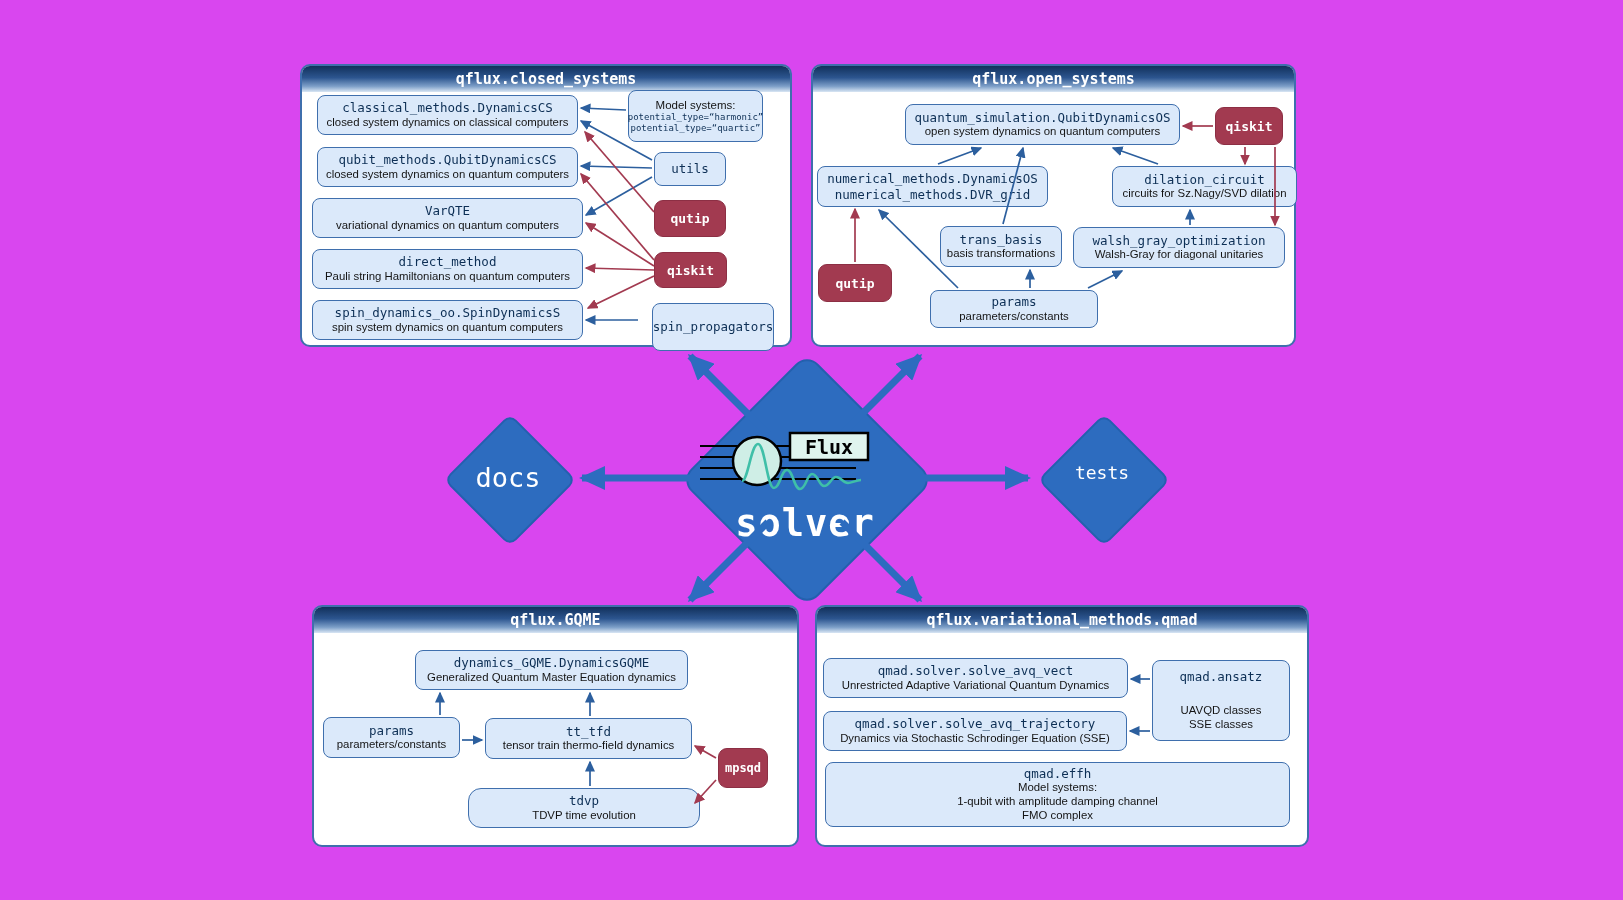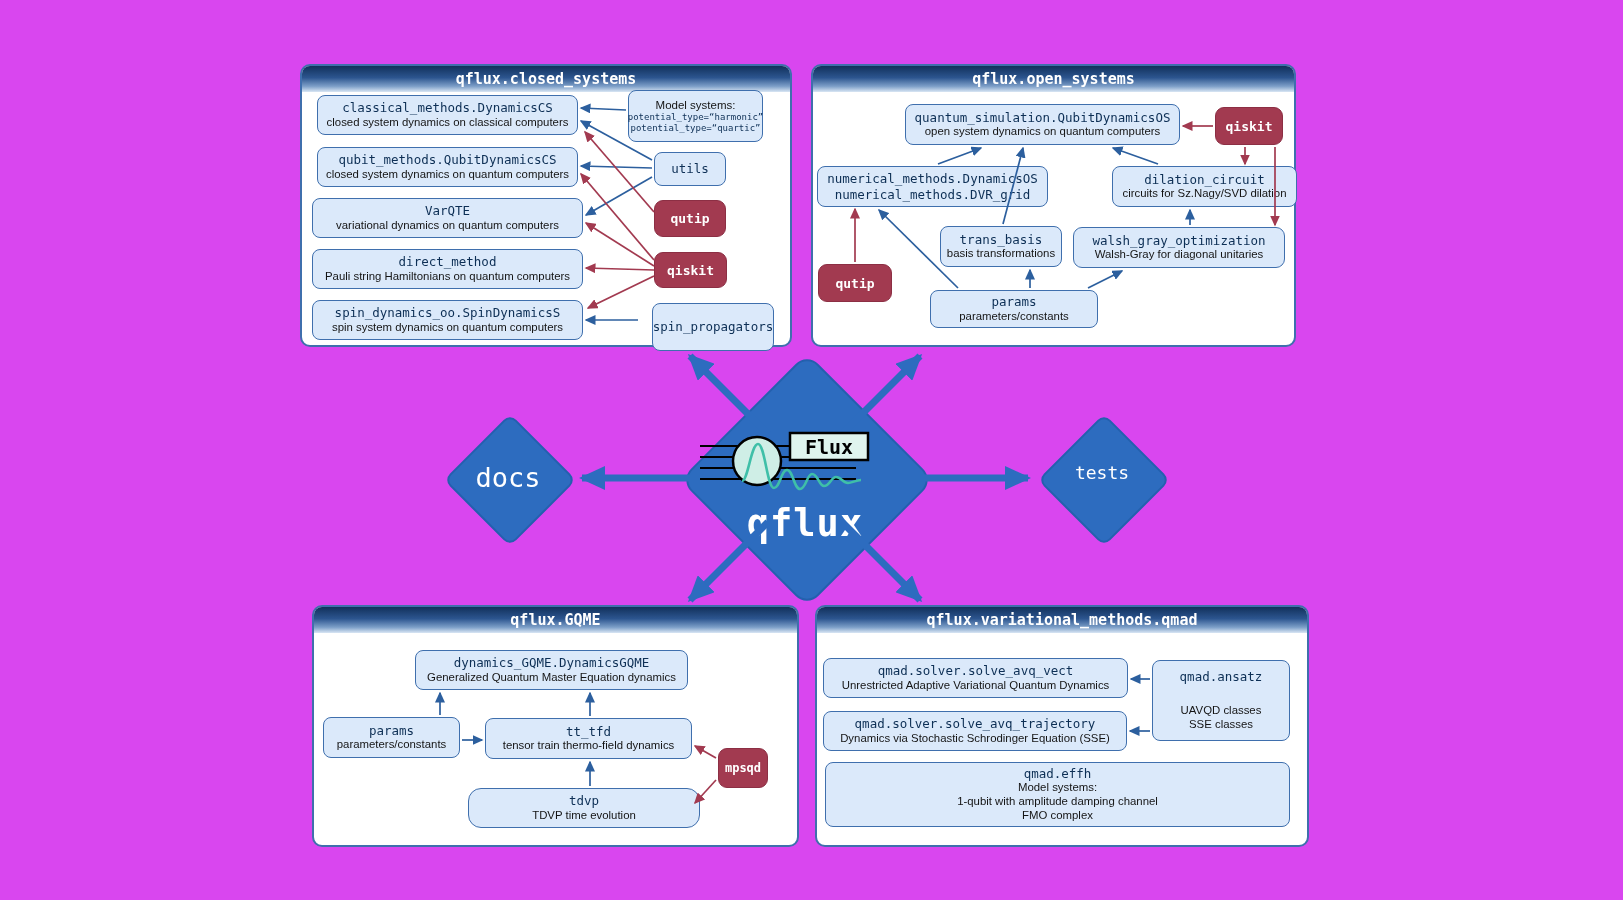--- a/index.html
+++ b/index.html
@@ -151,21 +151,21 @@
     <span class="desc">1-qubit with amplitude damping channel</span>
     <span class="desc">FMO complex</span>
   </div>
 
   <div class="diamond" style="left:717px;top:390px;width:176px;height:176px;transform:rotate(45deg);border-radius:16px;"></div>
   <div class="diamond" style="left:463px;top:433px;width:90px;height:90px;transform:rotate(45deg);border-radius:9px;"></div>
   <div class="diamond" style="left:1057px;top:433px;width:90px;height:90px;transform:rotate(45deg);border-radius:9px;"></div>
 
   <div class="dlabel" style="left:448px;top:462px;width:120px;font-size:27px;">docs</div>
   <div class="dlabel" style="left:1042px;top:462px;width:120px;font-size:18px;">tests</div>
-  <div class="dlabel" style="left:705px;top:502px;width:200px;font-size:37px;font-weight:bold;letter-spacing:1px;">qflux</div>
+  <div class="dlabel" style="left:705px;top:502px;width:200px;font-size:37px;font-weight:bold;letter-spacing:1px;">solver</div>
 
   <svg class="overlay" width="1623" height="900" viewBox="0 0 1623 900">
     <defs>
       <marker id="mb" markerUnits="userSpaceOnUse" markerWidth="11" markerHeight="10" refX="9.5" refY="5" orient="auto">
         <path d="M0,0 L11,5 L0,10 Z" fill="#2c5f9e"></path>
       </marker>
       <marker id="mr" markerUnits="userSpaceOnUse" markerWidth="11" markerHeight="10" refX="9.5" refY="5" orient="auto">
         <path d="M0,0 L11,5 L0,10 Z" fill="#a23a50"></path>
       </marker>
       <marker id="mt" markerUnits="userSpaceOnUse" markerWidth="26" markerHeight="24" refX="23" refY="12" orient="auto">

